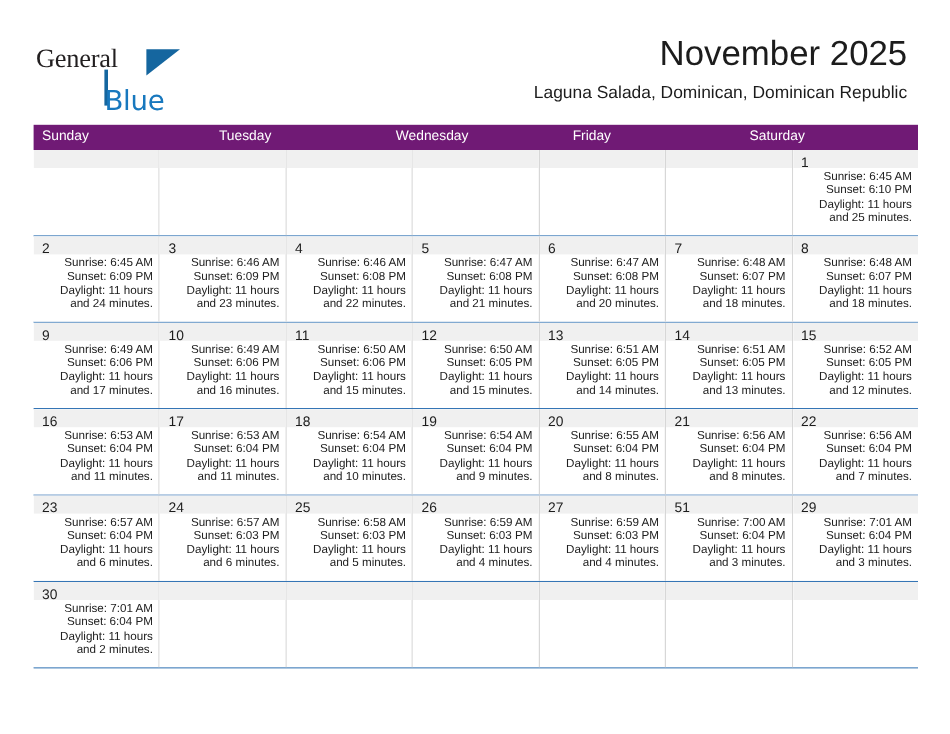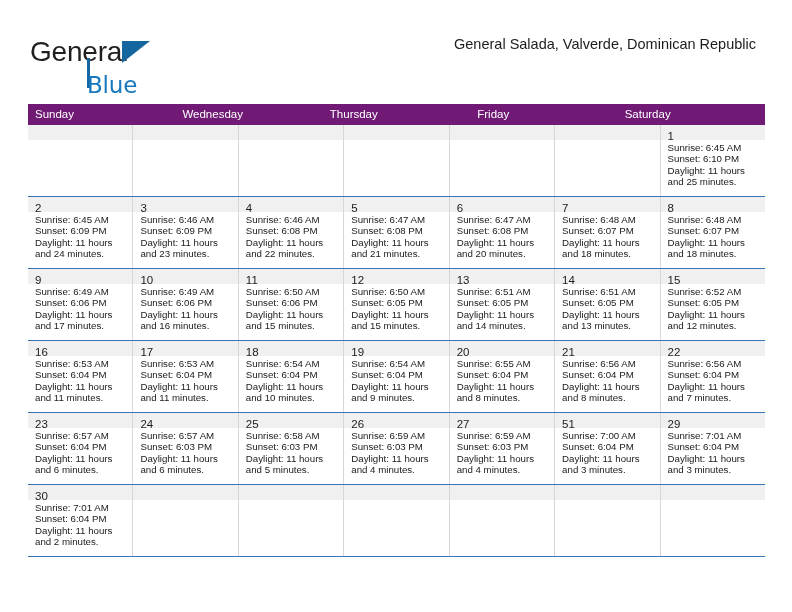--- a/index.html
+++ b/index.html
@@ -33,24 +33,24 @@
     position: absolute;
     left: 30px;
     top: 36px;
     width: 180px;
     height: 54px;
   }
   .logo-general {
     position: absolute;
     left: 0;
     top: 0;
-    font-size: 28px;
+    font-size: 22px;
     letter-spacing: -0.2px;
     color: #221f20;
-    font-family: Liberation Sans, sans-serif;
+    font-family: Liberation Serif, serif;
   }
   .logo-blue {
     position: absolute;
     left: 57px;
     top: 24px;
     font-size: 23px;
     letter-spacing: -0.2px;
     color: #1878be;
     font-family: "DejaVu Sans", sans-serif;
     margin-top: 12px;
@@ -146,20 +146,21 @@
     padding: 1px 0 0 7px;
     box-sizing: border-box;
   }
   .daynum {
     font-size: 11.5px;
     color: #1c1c1c;
     line-height: 14px;
   }
   .cell-body {
     padding: 2px 5px 0 7px;
+    text-align: right;
   }
   .cell-line {
     font-size: 9.7px;
     line-height: 11.3px;
     color: #202020;
     white-space: nowrap;
   }
 </style>
 </head>
 <body>
@@ -169,30 +170,31 @@
   <div class="header">
 
     <div class="logo">
       <span class="logo-general">General</span>
       <span class="logo-bar"></span>
       <span class="logo-tri"></span>
       <span class="logo-blue">Blue</span>
     </div>
 
     <div class="title-block">
-      <div class="cal-subtitle">General Salada, Valverde, Dominican Republic</div>
+      <div class="cal-title">November 2025</div>
+      <div class="cal-subtitle">Laguna Salada, Dominican, Dominican Republic</div>
     </div>
 
   </div>
 
   <div class="calendar">
     <div class="weekdays">
         <div class="weekday">Sunday</div>
+        <div class="weekday">Tuesday</div>
         <div class="weekday">Wednesday</div>
-        <div class="weekday">Thursday</div>
         <div class="weekday">Friday</div>
         <div class="weekday">Saturday</div>
       </div>
     <div class="weeks">
         <div class="week">
           <div class="cell empty">
             <div class="daynum-bar"><span class="daynum"></span></div>
             <div class="cell-body"></div>
           </div>
           <div class="cell empty">

